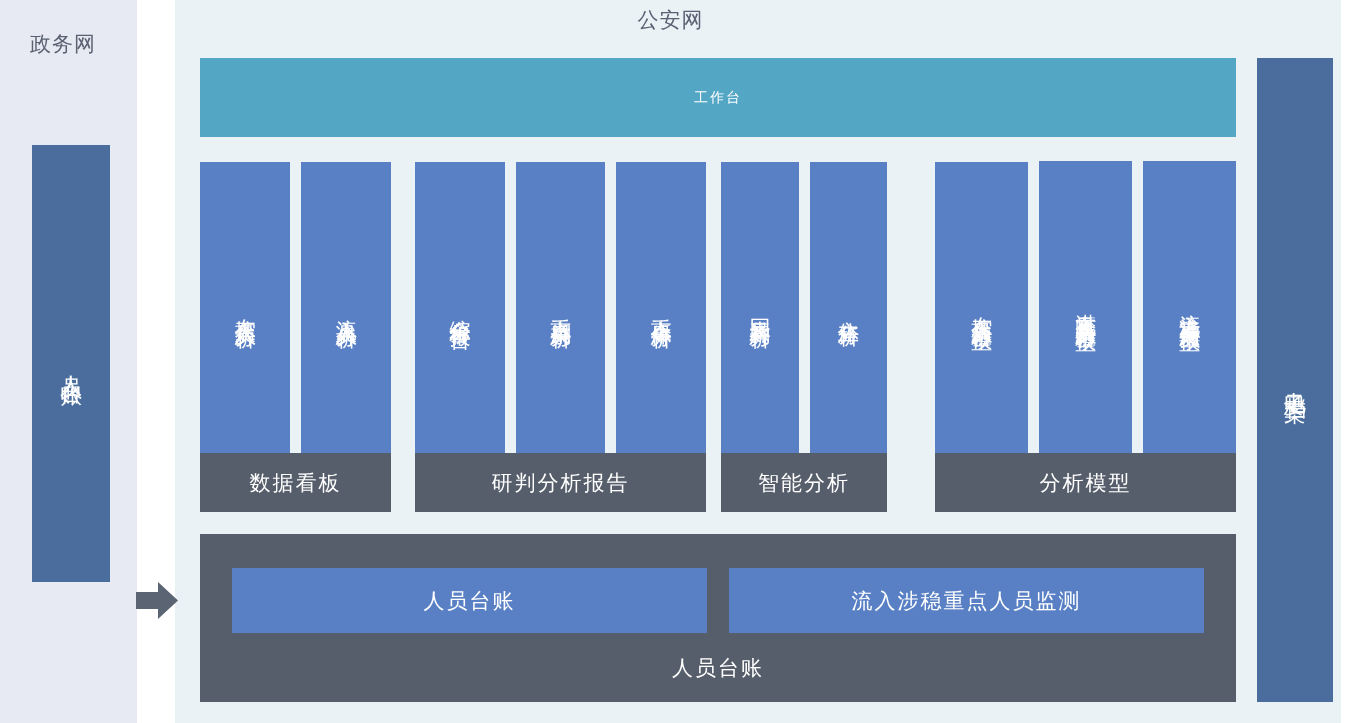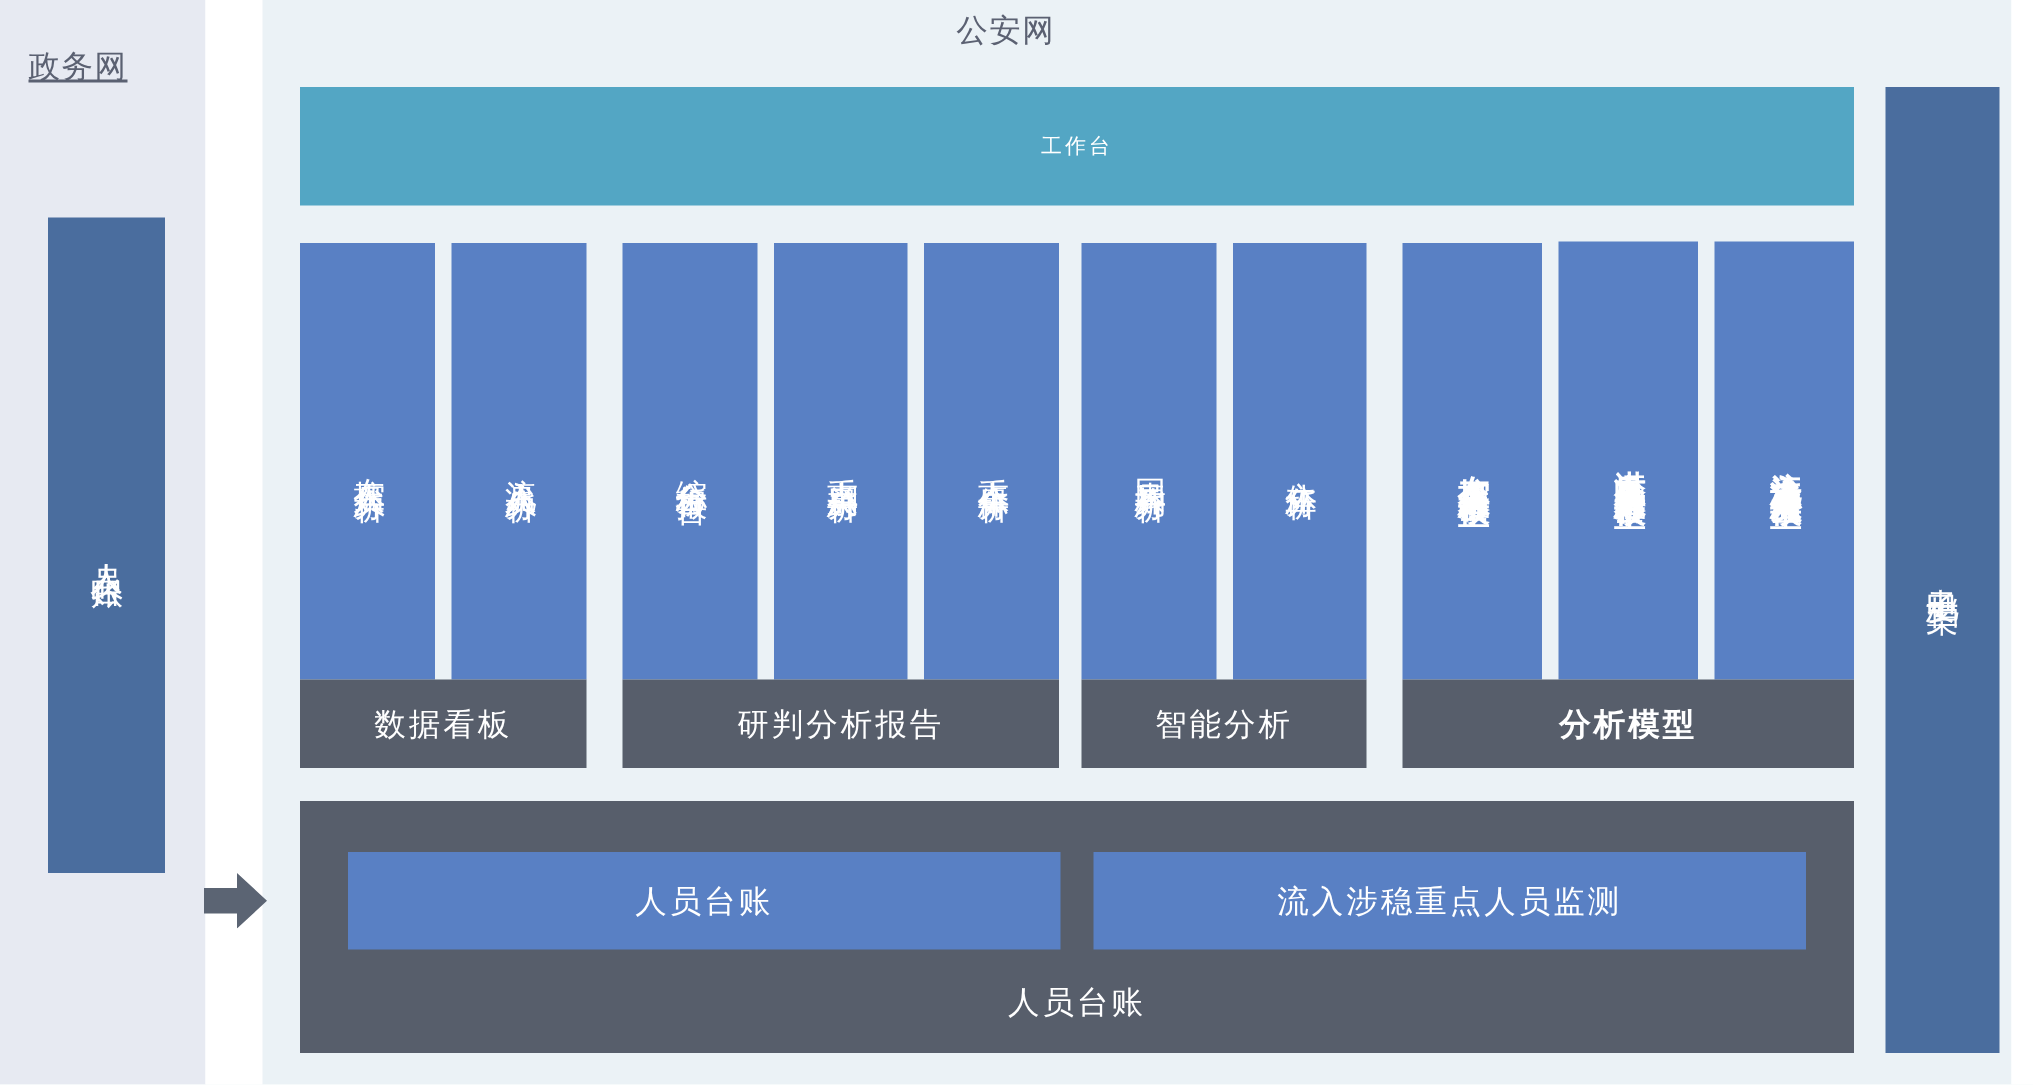--- a/index.html
+++ b/index.html
@@ -42,21 +42,21 @@
   }
 
   
   .zone-title {
     position: absolute;
     color: #5b6172;
     font-size: 21px;
     letter-spacing: 1px;
     white-space: nowrap;
   }
-  #govnet-title { left: 19px; top: 30px; text-decoration: underline; }
+  #govnet-title { left: 30px; top: 30px; }
   #policenet-title {
     left: 0; top: 6px;
     width: 1341px;
     text-align: center;
   }
 
   .vert-panel {
     position: absolute;
     background: #4a6d9e;
     color: #ffffff;
@@ -205,29 +205,29 @@
 
   <div class="group" style="left:215px; width:291px;">
     <div class="group-cards">
       <div class="card">综合分析报告</div>
       <div class="card">重点类别分析</div>
       <div class="card">重点个体分析</div>
     </div>
     <div class="group-bar">研判分析报告</div>
   </div>
 
-  <div class="group" style="left:521px; width:166px;padding-left:24px;">
+  <div class="group" style="left:521px; width:166px;">
     <div class="group-cards">
       <div class="card">同素异构分析</div>
       <div class="card">立体分析</div>
     </div>
     <div class="group-bar">智能分析</div>
   </div>
 
-  <div class="group" style="left:735px; width:301px;font-weight:bold;">
+  <div class="group" style="left:735px; width:301px;">
     <div class="group-cards">
       <div class="card">在控人员分析模型</div>
       <div class="card tall">潜在风险人员分析模型</div>
       <div class="card tall">流入涉稳重点人员模型</div>
     </div>
     <div class="group-bar">分析模型</div>
   </div>
 
 </div>
 

